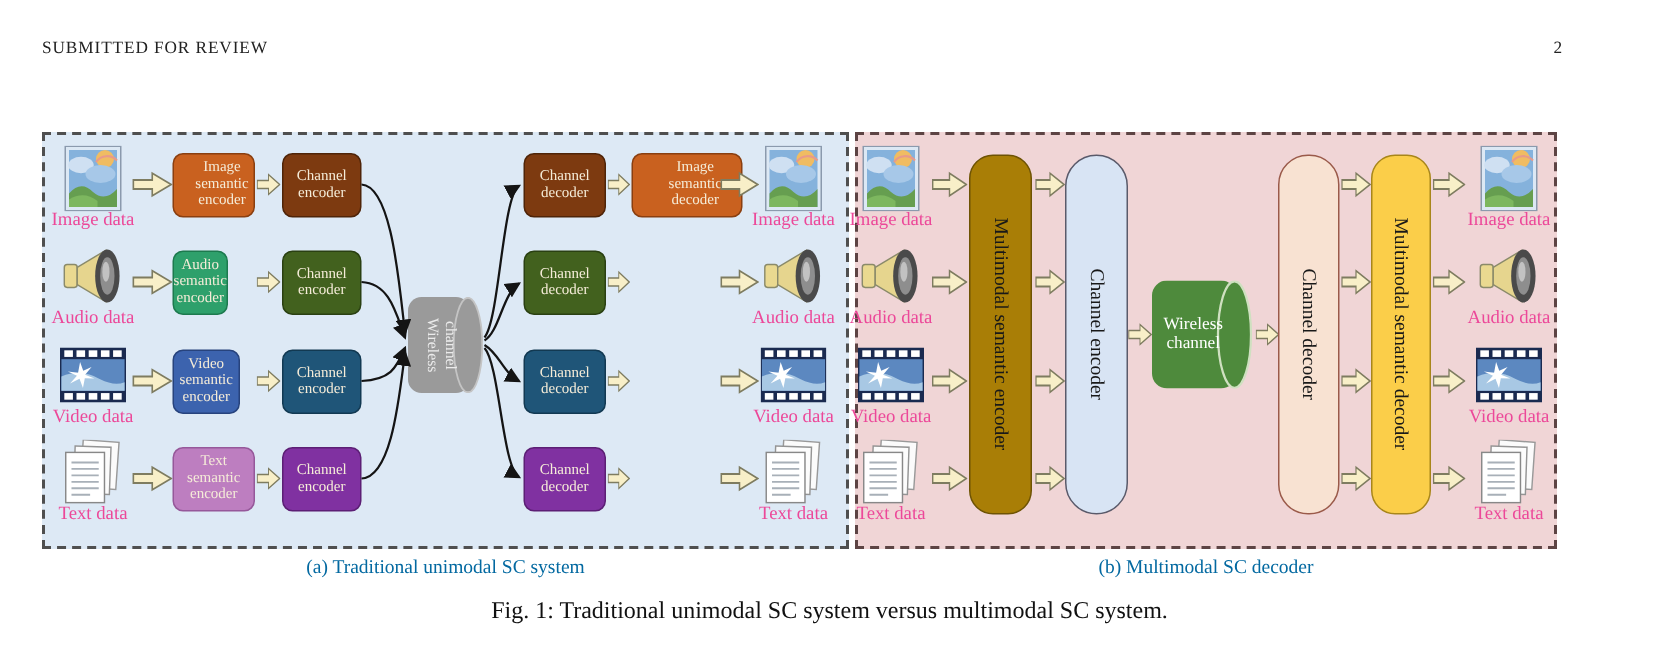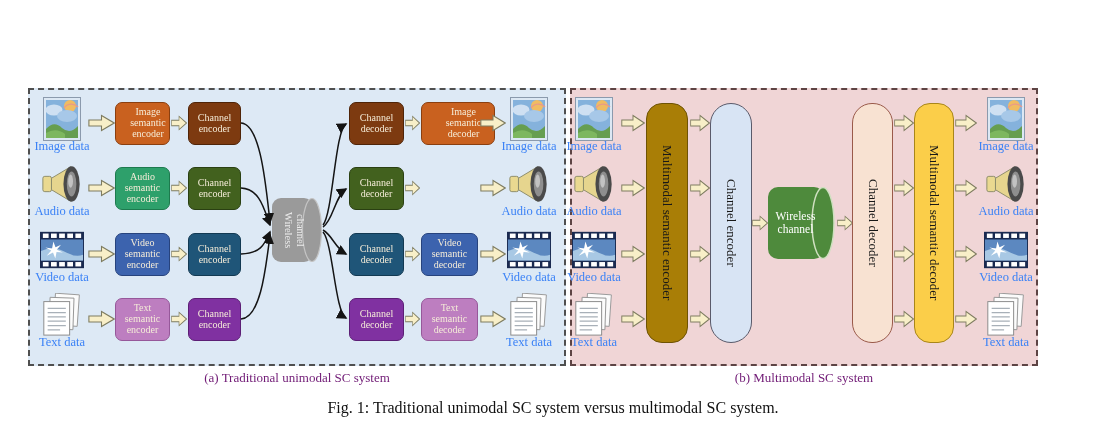--- a/index.html
+++ b/index.html
@@ -4,21 +4,21 @@
 <style>
   html,body{margin:0;padding:0;background:#ffffff;}
   .page{position:relative;width:1106px;height:446px;background:#ffffff;overflow:hidden;
         font-family:"Liberation Serif","DejaVu Serif",serif;color:#111;}
   .hdr{position:absolute;left:28px;top:26px;width:1014px;display:flex;
        justify-content:space-between;font-size:11.5px;letter-spacing:.6px;color:#222;}
   .panel{position:absolute;top:88px;height:278px;border:2px dashed #4f4f4f;box-sizing:border-box;}
   .panel-a{left:28px;width:538px;background:var(--panel-a-bg);}
   .panel-b{left:570px;width:468px;background:var(--panel-b-bg);border-color:#5d4444;}
   .icon{position:absolute;width:44px;height:44px;}
-  .lbl{position:absolute;width:80px;text-align:center;font-size:12.5px;color:#3b82f6;white-space:nowrap;}
+  .lbl{position:absolute;width:80px;text-align:center;font-size:12.5px;color:#ec4899;white-space:nowrap;}
   .block-arrow{position:absolute;}
   .block-arrow svg{display:block;}
   .box{position:absolute;height:43px;border-radius:7px;border:1px solid rgba(0,0,0,.4);
        box-sizing:border-box;display:flex;align-items:center;justify-content:center;
        text-align:center;font-size:10px;line-height:1.08;color:var(--box-text);padding:1px;}
   .r0s{background:var(--image-semantic);border-color:#8a3f10;padding-left:12px;}
   .r0c{background:var(--image-channel);border-color:#4f2408;}
   .r1s{background:var(--audio-semantic);border-color:#1d7a4e;}
   .r1c{background:var(--audio-channel);border-color:#2a4012;}
   .r2s{background:var(--video-semantic);border-color:#27437d;}
@@ -32,21 +32,21 @@
        color:#ebebeb;padding-right:7px;}
   .cyl-b-text{position:absolute;inset:0;display:flex;align-items:center;justify-content:center;
        text-align:center;font-size:11.5px;line-height:1.15;color:#ffffff;padding-right:12px;}
   .col{position:absolute;top:103px;height:240px;border:1.5px solid #555;box-sizing:border-box;
        display:flex;align-items:center;justify-content:center;writing-mode:vertical-rl;
        font-size:13px;color:#181818;text-align:center;}
   .col-mme{left:646px;width:42px;background:var(--mm-encoder);border-color:#6e5304;border-radius:16px;}
   .col-ceb{left:710px;width:42px;background:var(--chan-encoder-b);border-color:#5a5a6a;border-radius:21px;}
   .col-cdb{left:852px;width:41px;background:var(--chan-decoder-b);border-color:#9a5a4a;border-radius:20px;}
   .col-mmd{left:914px;width:40px;background:var(--mm-decoder);border-color:#a8861a;border-radius:16px;}
-  .caption{position:absolute;top:370px;text-align:center;font-size:13px;color:#701a75;}
+  .caption{position:absolute;top:370px;text-align:center;font-size:13px;color:#0369a1;}
   .fig-caption{position:absolute;left:0;width:1106px;top:399px;text-align:center;font-size:16px;color:#111;}
   .flow{position:absolute;left:28px;top:88px;pointer-events:none;}
   .defs-svg{position:absolute;width:0;height:0;overflow:hidden;}
 </style>
 </head>
 <body>
 
 <svg class="defs-svg" aria-hidden="true">
   <defs>
     <symbol id="sym-image" viewBox="0 0 38 44">
@@ -92,20 +92,24 @@
           <rect x="9" y="5" width="25" height="33" fill="#fcfcfc" stroke="#949494"></rect>
         </g>
       <rect x="3" y="9" width="27" height="35" fill="#ffffff" stroke="#888"></rect>
       <path d="M7,16 h19 M7,20.5 h19 M7,25 h19 M7,29.5 h19 M7,34 h19 M7,38.5 h13" stroke="#a8b0b8" stroke-width="1.3" fill="none"></path>
     </symbol>
   </defs>
 </svg>
 
 <div class="page">
 
+  <div class="hdr">
+    <span>SUBMITTED FOR REVIEW</span>
+    <span>2</span>
+  </div>
 
   <div class="panel panel-a"></div>
   <div class="panel panel-b"></div>
 
   <svg class="icon" style="left:40px;top:97px">
       <use href="#sym-image"></use>
     </svg>
   <div class="lbl" style="left:22px;top:139px">Image data</div>
   <div class="block-arrow" style="left:88px;top:114px;width:27px;height:18px">
       <svg viewBox="0 0 30 18" preserveAspectRatio="none" width="100%" height="100%">
@@ -138,21 +142,21 @@
 
   <svg class="icon" style="left:40px;top:162px">
       <use href="#sym-audio"></use>
     </svg>
   <div class="lbl" style="left:22px;top:204px">Audio data</div>
   <div class="block-arrow" style="left:88px;top:179px;width:27px;height:18px">
       <svg viewBox="0 0 30 18" preserveAspectRatio="none" width="100%" height="100%">
         <path d="M1,6 H15 V1.5 L29,9 L15,16.5 V12 H1 Z" fill="#f8efc8" stroke="#7e7c60" stroke-width="1.2"></path>
       </svg>
     </div>
-  <div class="box r1s" style="left:115px;top:167px;width:55px">Audio semantic encoder</div>
+  <div class="box r1s" style="left:115px;top:167px;width:37px">Audio semantic encoder</div>
   <div class="block-arrow" style="left:171px;top:180px;width:16px;height:16px">
       <svg viewBox="0 0 30 18" preserveAspectRatio="none" width="100%" height="100%">
         <path d="M1,6 H15 V1.5 L29,9 L15,16.5 V12 H1 Z" fill="#f8efc8" stroke="#7e7c60" stroke-width="1.2"></path>
       </svg>
     </div>
   <div class="box r1c" style="left:188px;top:167px;width:53px">Channel encoder</div>
   <div class="box r1c" style="left:349px;top:167px;width:55px">Channel decoder</div>
   <div class="block-arrow" style="left:405px;top:180px;width:15px;height:16px">
       <svg viewBox="0 0 30 18" preserveAspectRatio="none" width="100%" height="100%">
         <path d="M1,6 H15 V1.5 L29,9 L15,16.5 V12 H1 Z" fill="#f8efc8" stroke="#7e7c60" stroke-width="1.2"></path>
@@ -170,34 +174,33 @@
 
   <svg class="icon" style="left:40px;top:228px">
       <use href="#sym-video"></use>
     </svg>
   <div class="lbl" style="left:22px;top:270px">Video data</div>
   <div class="block-arrow" style="left:88px;top:245px;width:27px;height:18px">
       <svg viewBox="0 0 30 18" preserveAspectRatio="none" width="100%" height="100%">
         <path d="M1,6 H15 V1.5 L29,9 L15,16.5 V12 H1 Z" fill="#f8efc8" stroke="#7e7c60" stroke-width="1.2"></path>
       </svg>
     </div>
-  <div class="box r2s" style="left:115px;top:233px;width:55px">Video semantic encoder</div>
+  <div class="box r2s" style="left:115px;top:233px;width:45px">Video semantic encoder</div>
   <div class="block-arrow" style="left:171px;top:246px;width:16px;height:16px">
       <svg viewBox="0 0 30 18" preserveAspectRatio="none" width="100%" height="100%">
         <path d="M1,6 H15 V1.5 L29,9 L15,16.5 V12 H1 Z" fill="#f8efc8" stroke="#7e7c60" stroke-width="1.2"></path>
       </svg>
     </div>
   <div class="box r2c" style="left:188px;top:233px;width:53px">Channel encoder</div>
   <div class="box r2c" style="left:349px;top:233px;width:55px">Channel decoder</div>
   <div class="block-arrow" style="left:405px;top:246px;width:15px;height:16px">
       <svg viewBox="0 0 30 18" preserveAspectRatio="none" width="100%" height="100%">
         <path d="M1,6 H15 V1.5 L29,9 L15,16.5 V12 H1 Z" fill="#f8efc8" stroke="#7e7c60" stroke-width="1.2"></path>
       </svg>
     </div>
-  <div class="box r2s" style="left:421px;top:233px;width:57px">Video semantic decoder</div>
   <div class="block-arrow" style="left:480px;top:245px;width:26px;height:18px">
       <svg viewBox="0 0 30 18" preserveAspectRatio="none" width="100%" height="100%">
         <path d="M1,6 H15 V1.5 L29,9 L15,16.5 V12 H1 Z" fill="#f8efc8" stroke="#7e7c60" stroke-width="1.2"></path>
       </svg>
     </div>
   <svg class="icon" style="left:507px;top:228px">
       <use href="#sym-video"></use>
     </svg>
   <div class="lbl" style="left:489px;top:270px">Video data</div>
 
@@ -216,21 +219,20 @@
         <path d="M1,6 H15 V1.5 L29,9 L15,16.5 V12 H1 Z" fill="#f8efc8" stroke="#7e7c60" stroke-width="1.2"></path>
       </svg>
     </div>
   <div class="box r3c" style="left:188px;top:298px;width:53px">Channel encoder</div>
   <div class="box r3c" style="left:349px;top:298px;width:55px">Channel decoder</div>
   <div class="block-arrow" style="left:405px;top:311px;width:15px;height:16px">
       <svg viewBox="0 0 30 18" preserveAspectRatio="none" width="100%" height="100%">
         <path d="M1,6 H15 V1.5 L29,9 L15,16.5 V12 H1 Z" fill="#f8efc8" stroke="#7e7c60" stroke-width="1.2"></path>
       </svg>
     </div>
-  <div class="box r3s" style="left:421px;top:298px;width:57px">Text semantic decoder</div>
   <div class="block-arrow" style="left:480px;top:310px;width:26px;height:18px">
       <svg viewBox="0 0 30 18" preserveAspectRatio="none" width="100%" height="100%">
         <path d="M1,6 H15 V1.5 L29,9 L15,16.5 V12 H1 Z" fill="#f8efc8" stroke="#7e7c60" stroke-width="1.2"></path>
       </svg>
     </div>
   <svg class="icon" style="left:507px;top:293px">
       <use href="#sym-text"></use>
     </svg>
   <div class="lbl" style="left:489px;top:335px">Text data</div>
 
@@ -400,16 +402,16 @@
   <svg class="icon" style="left:984px;top:228px">
       <use href="#sym-video"></use>
     </svg>
   <div class="lbl" style="left:966px;top:270px">Video data</div>
   <svg class="icon" style="left:984px;top:293px">
       <use href="#sym-text"></use>
     </svg>
   <div class="lbl" style="left:966px;top:335px">Text data</div>
 
   <div class="caption" style="left:28px;width:538px">(a) Traditional unimodal SC system</div>
-  <div class="caption" style="left:570px;width:468px">(b) Multimodal SC system</div>
+  <div class="caption" style="left:570px;width:468px">(b) Multimodal SC decoder</div>
   <div class="fig-caption">Fig. 1: Traditional unimodal SC system versus multimodal SC system.</div>
 
 </div>
 
 </body></html>

